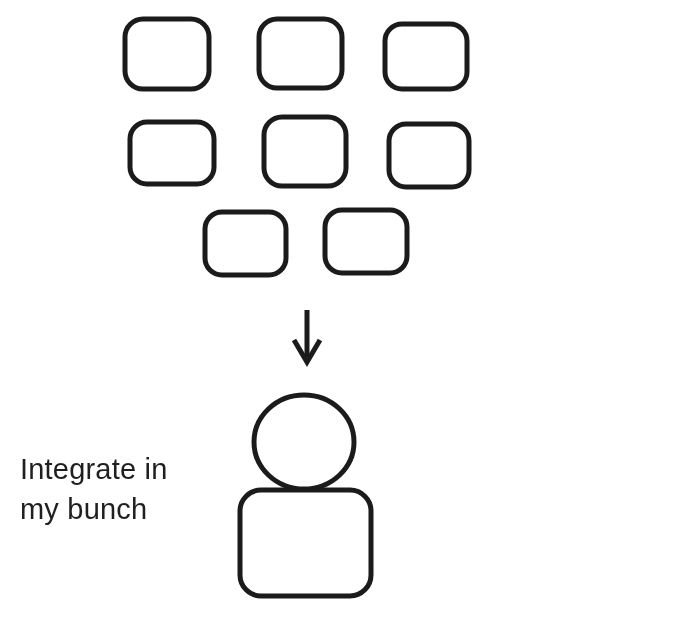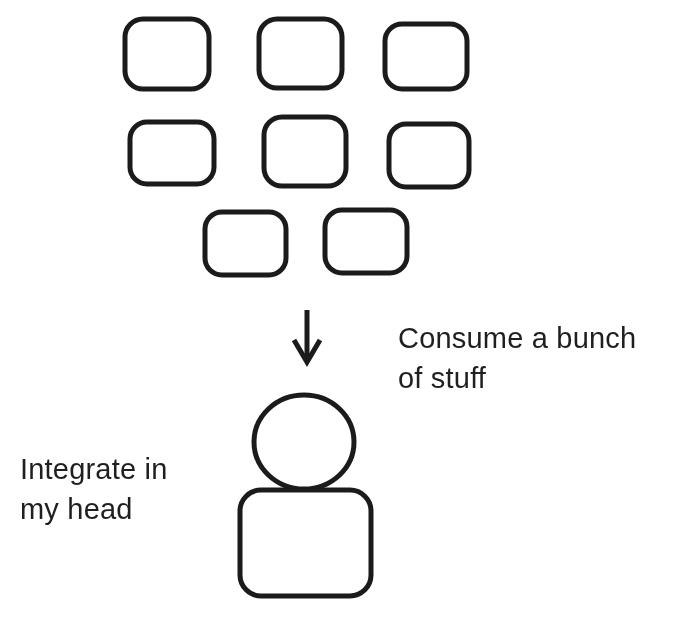--- a/index.html
+++ b/index.html
@@ -74,19 +74,17 @@
       <line x1="307" y1="310" x2="307" y2="361" stroke="#1b1b1b" stroke-width="5" stroke-linecap="butt"></line>
       <polyline points="294,340 307,362 320,340" fill="none" stroke="#1b1b1b" stroke-width="5" stroke-linecap="butt" stroke-linejoin="miter"></polyline>
     </g>
 
     <g>
       <ellipse cx="304" cy="442" rx="50" ry="47" fill="none" stroke="#1b1b1b" stroke-width="5"></ellipse>
       <rect x="240" y="490" width="131" height="106" rx="21" ry="21" fill="#ffffff" stroke="#1b1b1b" stroke-width="5"></rect>
     </g>
   </svg>
 
-  <div class="label" id="label-consume">Consume a bunch
-of stuff</div>
 
   <div class="label" id="label-integrate">Integrate in
-my head</div>
+my bunch</div>
 
 </div>
 
 </body></html>

